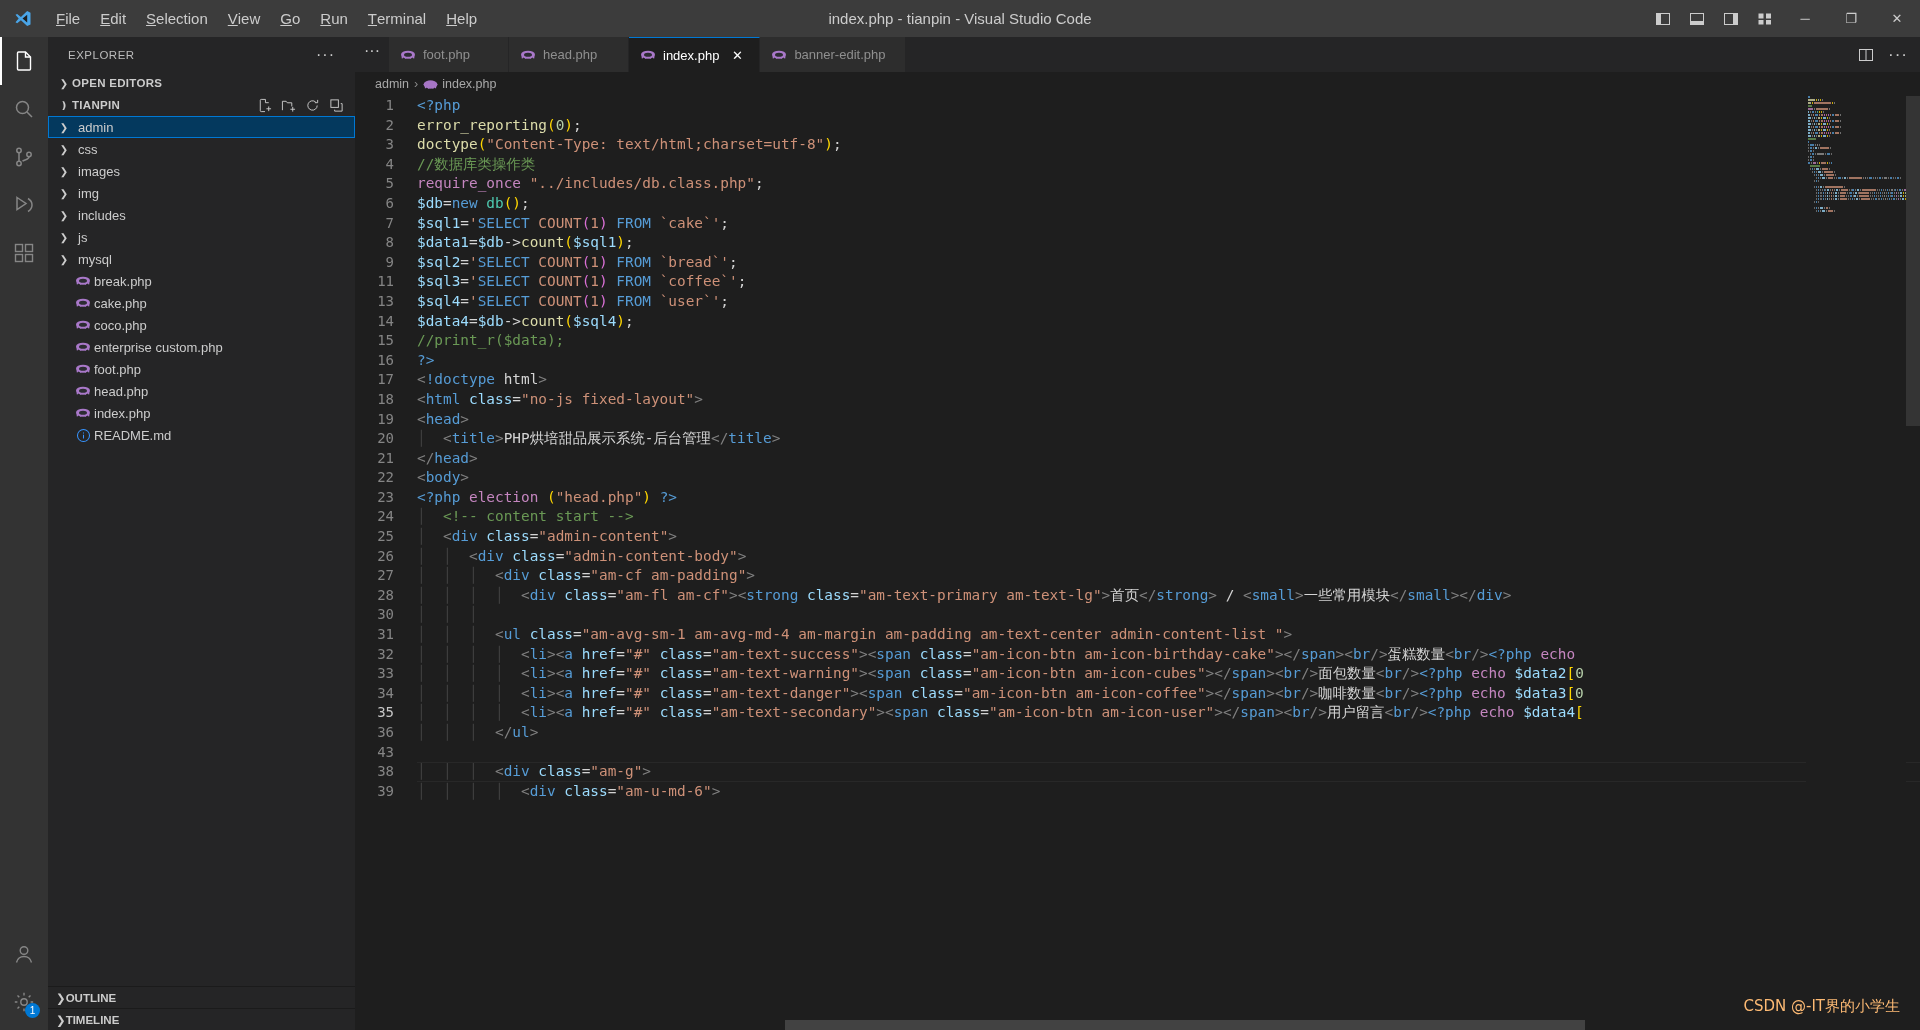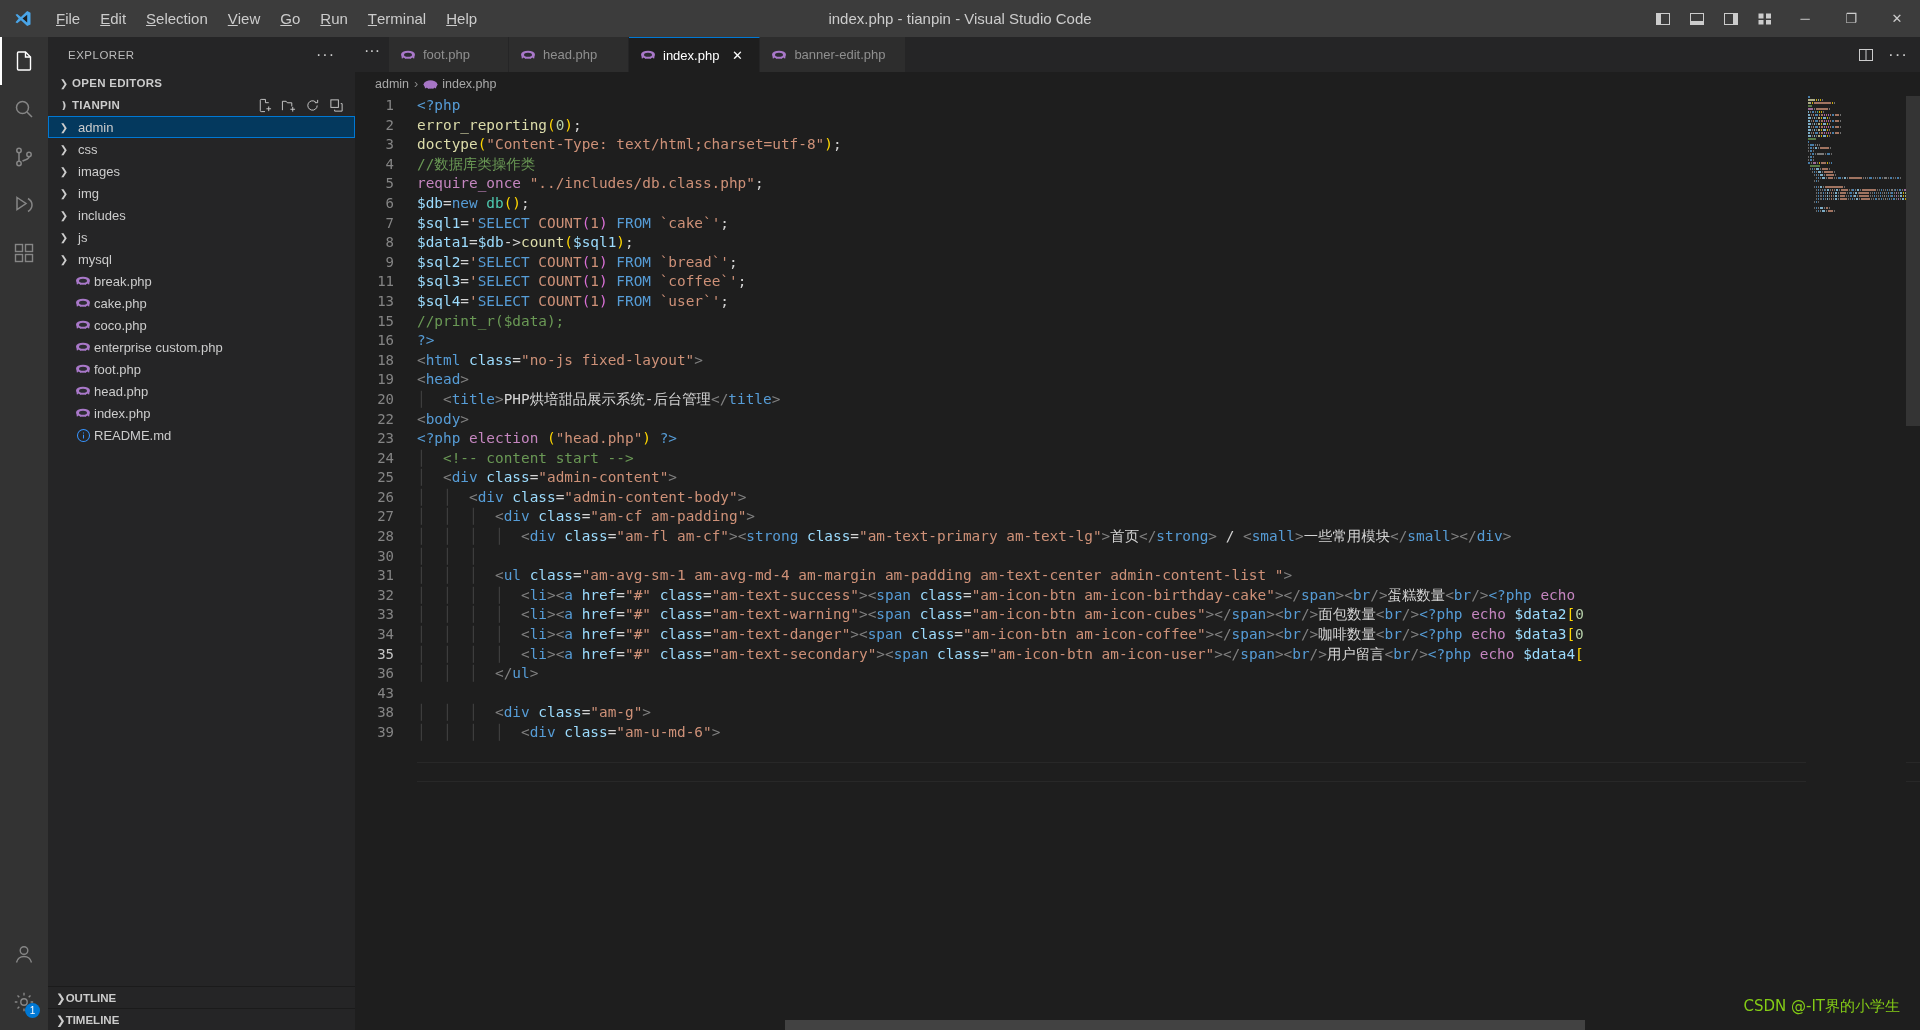--- a/index.html
+++ b/index.html
@@ -222,21 +222,21 @@
     position: absolute; right: 0; top: 0; width: 14px; height: 330px;
     background: rgba(121,121,121,0.25);
   }
   .h-scroll {
     position: absolute; left: 0; bottom: 0; height: 10px;
     background: rgba(121,121,121,0.4);
   }
 
   .watermark {
     position: absolute; right: 20px; bottom: 14px;
-    color: #84cc16; font-size: 15px;
+    color: #fdba74; font-size: 15px;
     font-family: "DejaVu Sans", sans-serif;
   }
 
   svg { display: block; }
 </style>
 </head>
 <body>
 
 <div id="app">
 
@@ -643,25 +643,28 @@
             <div class="coderow"><span class="ln">2</span><span class="ctext"><span class="t-fn">error_reporting</span><span class="t-punc">(</span><span class="t-num">0</span><span class="t-punc">)</span><span class="t-op">;</span></span></div>
             <div class="coderow"><span class="ln">3</span><span class="ctext"><span class="t-fn">doctype</span><span class="t-punc">(</span><span class="t-str">"Content-Type: text/html;charset=utf-8"</span><span class="t-punc">)</span><span class="t-op">;</span></span></div>
             <div class="coderow"><span class="ln">4</span><span class="ctext"><span class="t-com">//数据库类操作类</span></span></div>
             <div class="coderow"><span class="ln">5</span><span class="ctext"><span class="t-kw">require_once</span><span class="t-op"> </span><span class="t-str">"../includes/db.class.php"</span><span class="t-op">;</span></span></div>
             <div class="coderow"><span class="ln">6</span><span class="ctext"><span class="t-var">$db</span><span class="t-op">=</span><span class="t-tag">new</span><span class="t-op"> </span><span class="t-type">db</span><span class="t-punc">(</span><span class="t-punc">)</span><span class="t-op">;</span></span></div>
             <div class="coderow"><span class="ln">7</span><span class="ctext"><span class="t-var">$sql1</span><span class="t-op">=</span><span class="t-str">'</span><span class="t-sql">SELECT</span><span class="t-str"> </span><span class="t-str">COUNT</span><span class="t-punc2">(</span><span class="t-str">1</span><span class="t-punc2">)</span><span class="t-str"> </span><span class="t-sql">FROM</span><span class="t-str"> `cake`'</span><span class="t-op">;</span></span></div>
             <div class="coderow"><span class="ln">8</span><span class="ctext"><span class="t-var">$data1</span><span class="t-op">=</span><span class="t-var">$db</span><span class="t-op">-&gt;</span><span class="t-fn">count</span><span class="t-punc">(</span><span class="t-var">$sql1</span><span class="t-punc">)</span><span class="t-op">;</span></span></div>
             <div class="coderow"><span class="ln">9</span><span class="ctext"><span class="t-var">$sql2</span><span class="t-op">=</span><span class="t-str">'</span><span class="t-sql">SELECT</span><span class="t-str"> </span><span class="t-str">COUNT</span><span class="t-punc2">(</span><span class="t-str">1</span><span class="t-punc2">)</span><span class="t-str"> </span><span class="t-sql">FROM</span><span class="t-str"> `bread`'</span><span class="t-op">;</span></span></div>
             <div class="coderow"><span class="ln">11</span><span class="ctext"><span class="t-var">$sql3</span><span class="t-op">=</span><span class="t-str">'</span><span class="t-sql">SELECT</span><span class="t-str"> </span><span class="t-str">COUNT</span><span class="t-punc2">(</span><span class="t-str">1</span><span class="t-punc2">)</span><span class="t-str"> </span><span class="t-sql">FROM</span><span class="t-str"> `coffee`'</span><span class="t-op">;</span></span></div>
             <div class="coderow"><span class="ln">13</span><span class="ctext"><span class="t-var">$sql4</span><span class="t-op">=</span><span class="t-str">'</span><span class="t-sql">SELECT</span><span class="t-str"> </span><span class="t-str">COUNT</span><span class="t-punc2">(</span><span class="t-str">1</span><span class="t-punc2">)</span><span class="t-str"> </span><span class="t-sql">FROM</span><span class="t-str"> `user`'</span><span class="t-op">;</span></span></div>
+            <div class="coderow"><span class="ln">14</span><span class="ctext"><span class="t-var">$data4</span><span class="t-op">=</span><span class="t-var">$db</span><span class="t-op">-&gt;</span><span class="t-fn">count</span><span class="t-punc">(</span><span class="t-var">$sql4</span><span class="t-punc">)</span><span class="t-op">;</span></span></div>
             <div class="coderow"><span class="ln">15</span><span class="ctext"><span class="t-com">//print_r($data);</span></span></div>
             <div class="coderow"><span class="ln">16</span><span class="ctext"><span class="t-php">?&gt;</span></span></div>
+            <div class="coderow"><span class="ln">17</span><span class="ctext"><span class="t-brk">&lt;</span><span class="t-tag">!doctype</span><span class="t-op"> </span><span class="t-txt">html</span><span class="t-brk">&gt;</span></span></div>
             <div class="coderow"><span class="ln">18</span><span class="ctext"><span class="t-brk">&lt;</span><span class="t-tag">html</span><span class="t-op"> </span><span class="t-attr">class</span><span class="t-op">=</span><span class="t-str">"no-js fixed-layout"</span><span class="t-brk">&gt;</span></span></div>
             <div class="coderow"><span class="ln">19</span><span class="ctext"><span class="t-brk">&lt;</span><span class="t-tag">head</span><span class="t-brk">&gt;</span></span></div>
             <div class="coderow"><span class="ln">20</span><span class="ctext"><span class="indentguide">│</span>&nbsp;&nbsp;<span class="t-brk">&lt;</span><span class="t-tag">title</span><span class="t-brk">&gt;</span><span class="t-txt">PHP烘培甜品展示系统-后台管理</span><span class="t-brk">&lt;/</span><span class="t-tag">title</span><span class="t-brk">&gt;</span></span></div>
+            <div class="coderow"><span class="ln">21</span><span class="ctext"><span class="t-brk">&lt;/</span><span class="t-tag">head</span><span class="t-brk">&gt;</span></span></div>
             <div class="coderow"><span class="ln">22</span><span class="ctext"><span class="t-brk">&lt;</span><span class="t-tag">body</span><span class="t-brk">&gt;</span></span></div>
             <div class="coderow"><span class="ln">23</span><span class="ctext"><span class="t-php">&lt;?php</span><span class="t-op"> </span><span class="t-kw">election</span><span class="t-op"> </span><span class="t-punc">(</span><span class="t-str">"head.php"</span><span class="t-punc">)</span><span class="t-op"> </span><span class="t-php">?&gt;</span></span></div>
             <div class="coderow"><span class="ln">24</span><span class="ctext"><span class="indentguide">│</span>&nbsp;&nbsp;<span class="t-com">&lt;!-- content start --&gt;</span></span></div>
             <div class="coderow"><span class="ln">25</span><span class="ctext"><span class="indentguide">│</span>&nbsp;&nbsp;<span class="t-brk">&lt;</span><span class="t-tag">div</span><span class="t-op"> </span><span class="t-attr">class</span><span class="t-op">=</span><span class="t-str">"admin-content"</span><span class="t-brk">&gt;</span></span></div>
             <div class="coderow"><span class="ln">26</span><span class="ctext"><span class="indentguide">│</span>&nbsp;&nbsp;<span class="indentguide">│</span>&nbsp;&nbsp;<span class="t-brk">&lt;</span><span class="t-tag">div</span><span class="t-op"> </span><span class="t-attr">class</span><span class="t-op">=</span><span class="t-str">"admin-content-body"</span><span class="t-brk">&gt;</span></span></div>
             <div class="coderow"><span class="ln">27</span><span class="ctext"><span class="indentguide">│</span>&nbsp;&nbsp;<span class="indentguide">│</span>&nbsp;&nbsp;<span class="indentguide">│</span>&nbsp;&nbsp;<span class="t-brk">&lt;</span><span class="t-tag">div</span><span class="t-op"> </span><span class="t-attr">class</span><span class="t-op">=</span><span class="t-str">"am-cf am-padding"</span><span class="t-brk">&gt;</span></span></div>
             <div class="coderow"><span class="ln">28</span><span class="ctext"><span class="indentguide">│</span>&nbsp;&nbsp;<span class="indentguide">│</span>&nbsp;&nbsp;<span class="indentguide">│</span>&nbsp;&nbsp;<span class="indentguide">│</span>&nbsp;&nbsp;<span class="t-brk">&lt;</span><span class="t-tag">div</span><span class="t-op"> </span><span class="t-attr">class</span><span class="t-op">=</span><span class="t-str">"am-fl am-cf"</span><span class="t-brk">&gt;</span><span class="t-brk">&lt;</span><span class="t-tag">strong</span><span class="t-op"> </span><span class="t-attr">class</span><span class="t-op">=</span><span class="t-str">"am-text-primary am-text-lg"</span><span class="t-brk">&gt;</span><span class="t-txt">首页</span><span class="t-brk">&lt;/</span><span class="t-tag">strong</span><span class="t-brk">&gt;</span><span class="t-txt"> / </span><span class="t-brk">&lt;</span><span class="t-tag">small</span><span class="t-brk">&gt;</span><span class="t-txt">一些常用模块</span><span class="t-brk">&lt;/</span><span class="t-tag">small</span><span class="t-brk">&gt;</span><span class="t-brk">&lt;/</span><span class="t-tag">div</span><span class="t-brk">&gt;</span></span></div>
             <div class="coderow"><span class="ln">30</span><span class="ctext"><span class="indentguide">│</span>&nbsp;&nbsp;<span class="indentguide">│</span>&nbsp;&nbsp;<span class="indentguide">│</span>&nbsp;&nbsp;</span></div>
             <div class="coderow"><span class="ln">31</span><span class="ctext"><span class="indentguide">│</span>&nbsp;&nbsp;<span class="indentguide">│</span>&nbsp;&nbsp;<span class="indentguide">│</span>&nbsp;&nbsp;<span class="t-brk">&lt;</span><span class="t-tag">ul</span><span class="t-op"> </span><span class="t-attr">class</span><span class="t-op">=</span><span class="t-str">"am-avg-sm-1 am-avg-md-4 am-margin am-padding am-text-center admin-content-list "</span><span class="t-brk">&gt;</span></span></div>
             <div class="coderow"><span class="ln">32</span><span class="ctext"><span class="indentguide">│</span>&nbsp;&nbsp;<span class="indentguide">│</span>&nbsp;&nbsp;<span class="indentguide">│</span>&nbsp;&nbsp;<span class="indentguide">│</span>&nbsp;&nbsp;<span class="t-brk">&lt;</span><span class="t-tag">li</span><span class="t-brk">&gt;</span><span class="t-brk">&lt;</span><span class="t-tag">a</span><span class="t-op"> </span><span class="t-attr">href</span><span class="t-op">=</span><span class="t-str">"#"</span><span class="t-op"> </span><span class="t-attr">class</span><span class="t-op">=</span><span class="t-str">"am-text-success"</span><span class="t-brk">&gt;</span><span class="t-brk">&lt;</span><span class="t-tag">span</span><span class="t-op"> </span><span class="t-attr">class</span><span class="t-op">=</span><span class="t-str">"am-icon-btn am-icon-birthday-cake"</span><span class="t-brk">&gt;</span><span class="t-brk">&lt;/</span><span class="t-tag">span</span><span class="t-brk">&gt;</span><span class="t-brk">&lt;</span><span class="t-tag">br</span><span class="t-brk">/&gt;</span><span class="t-txt">蛋糕数量</span><span class="t-brk">&lt;</span><span class="t-tag">br</span><span class="t-brk">/&gt;</span><span class="t-php">&lt;?php</span><span class="t-op"> </span><span class="t-kw">echo</span></span></div>

